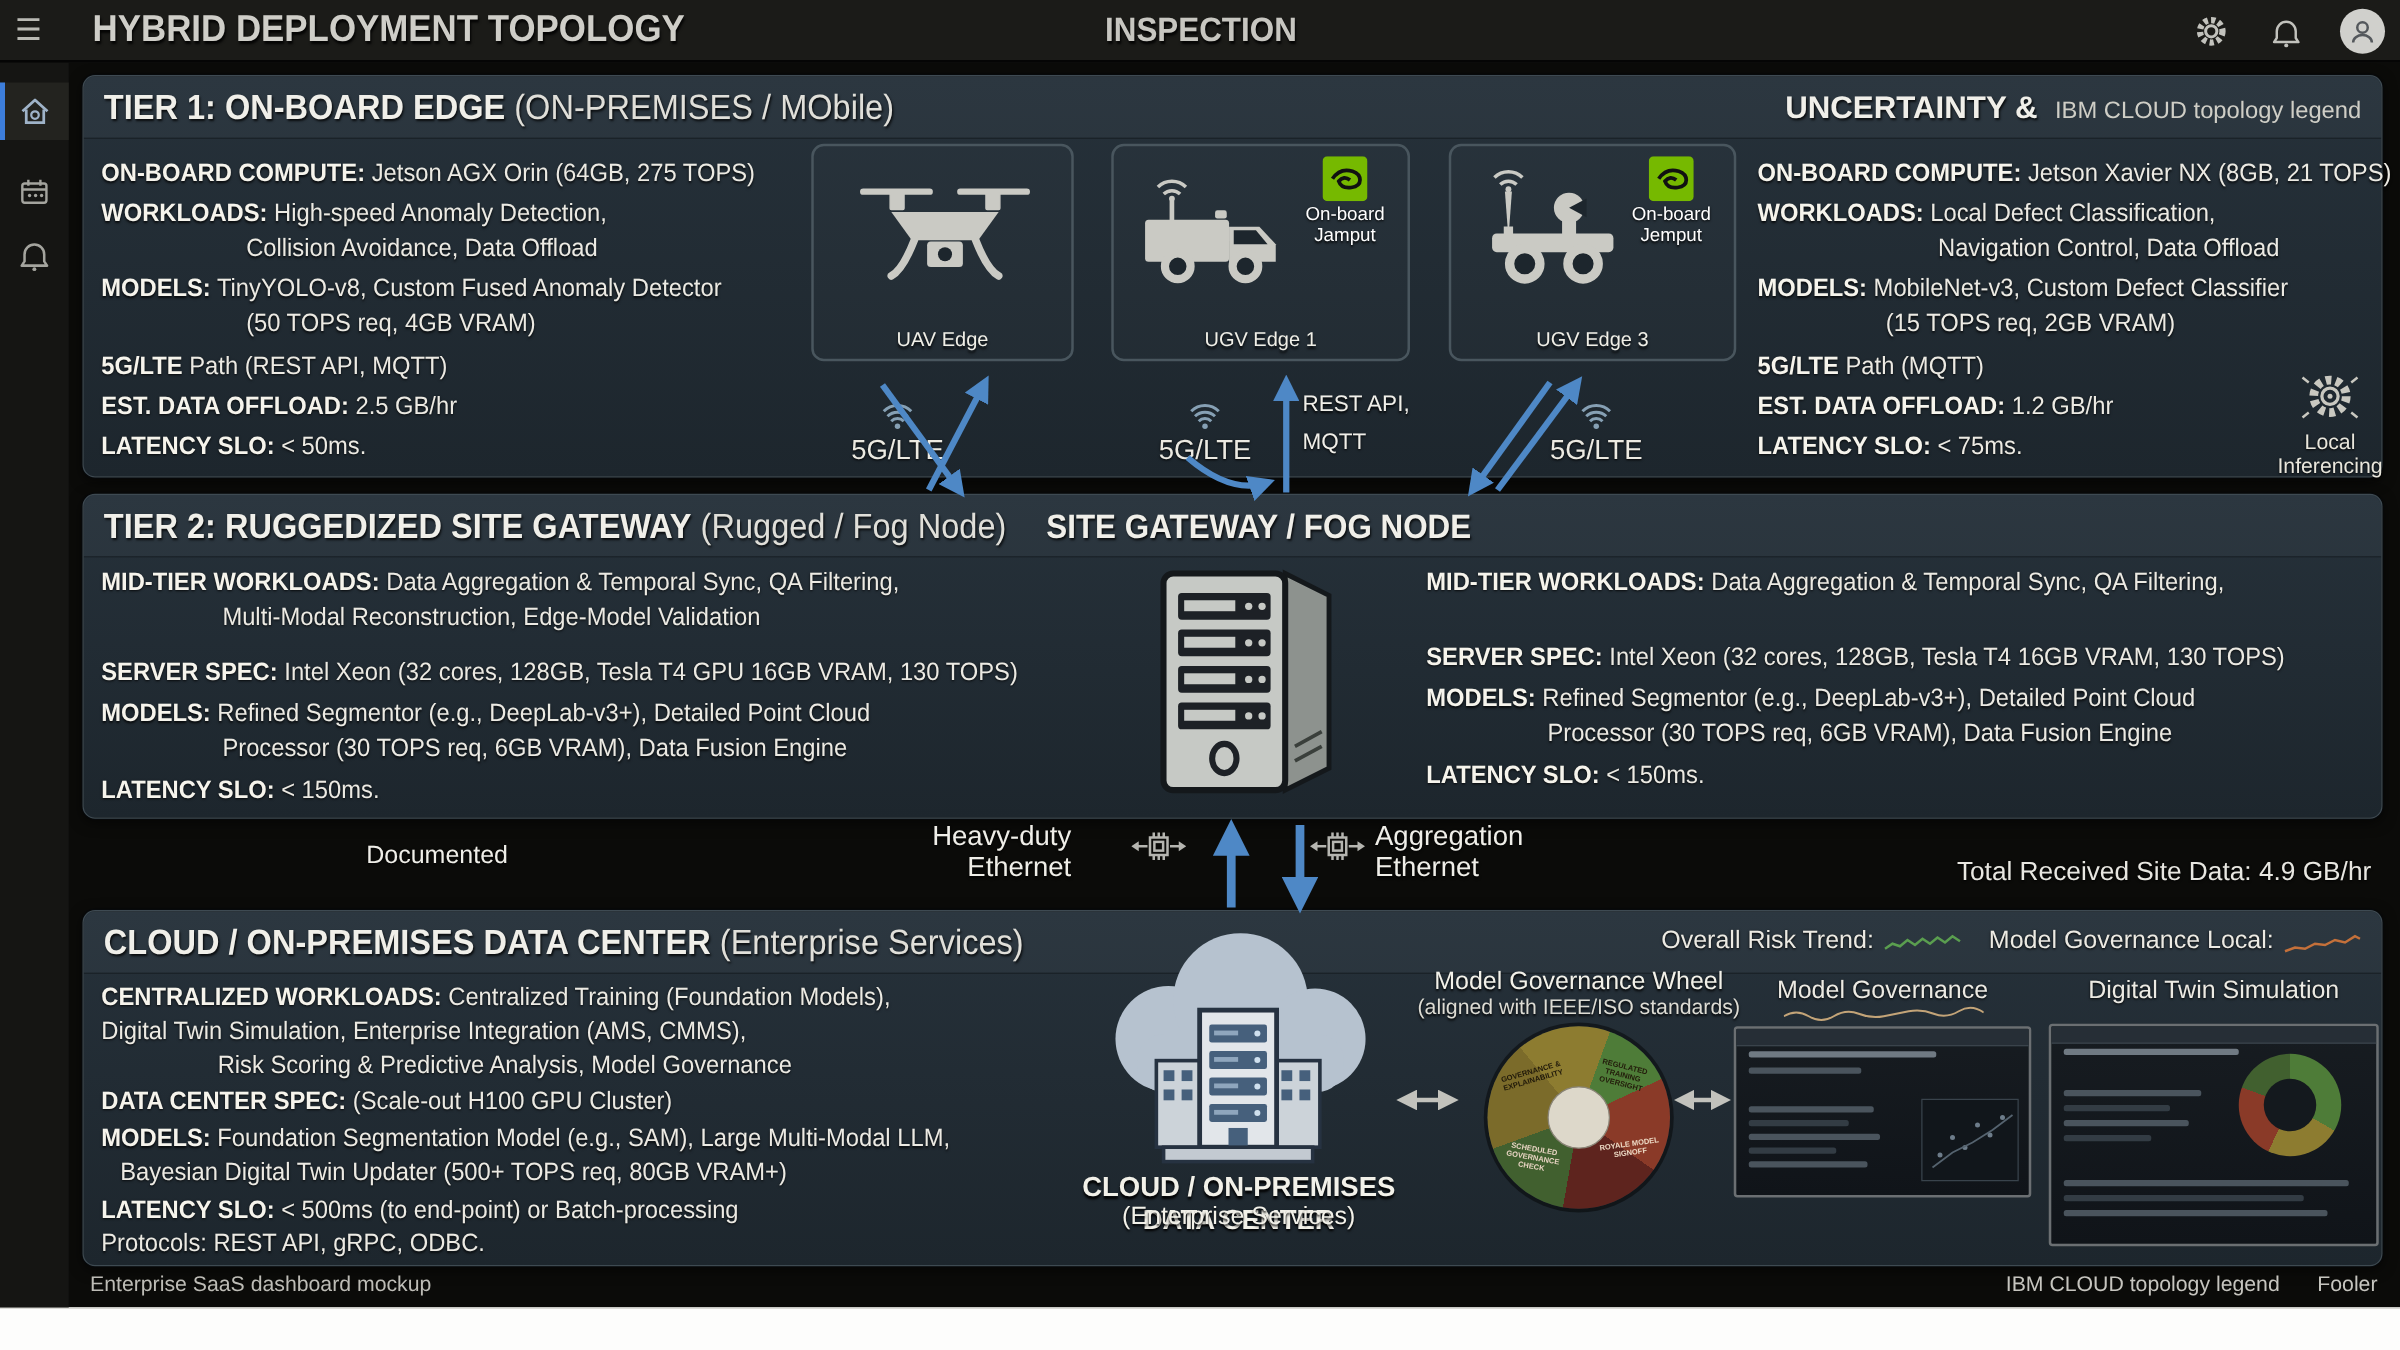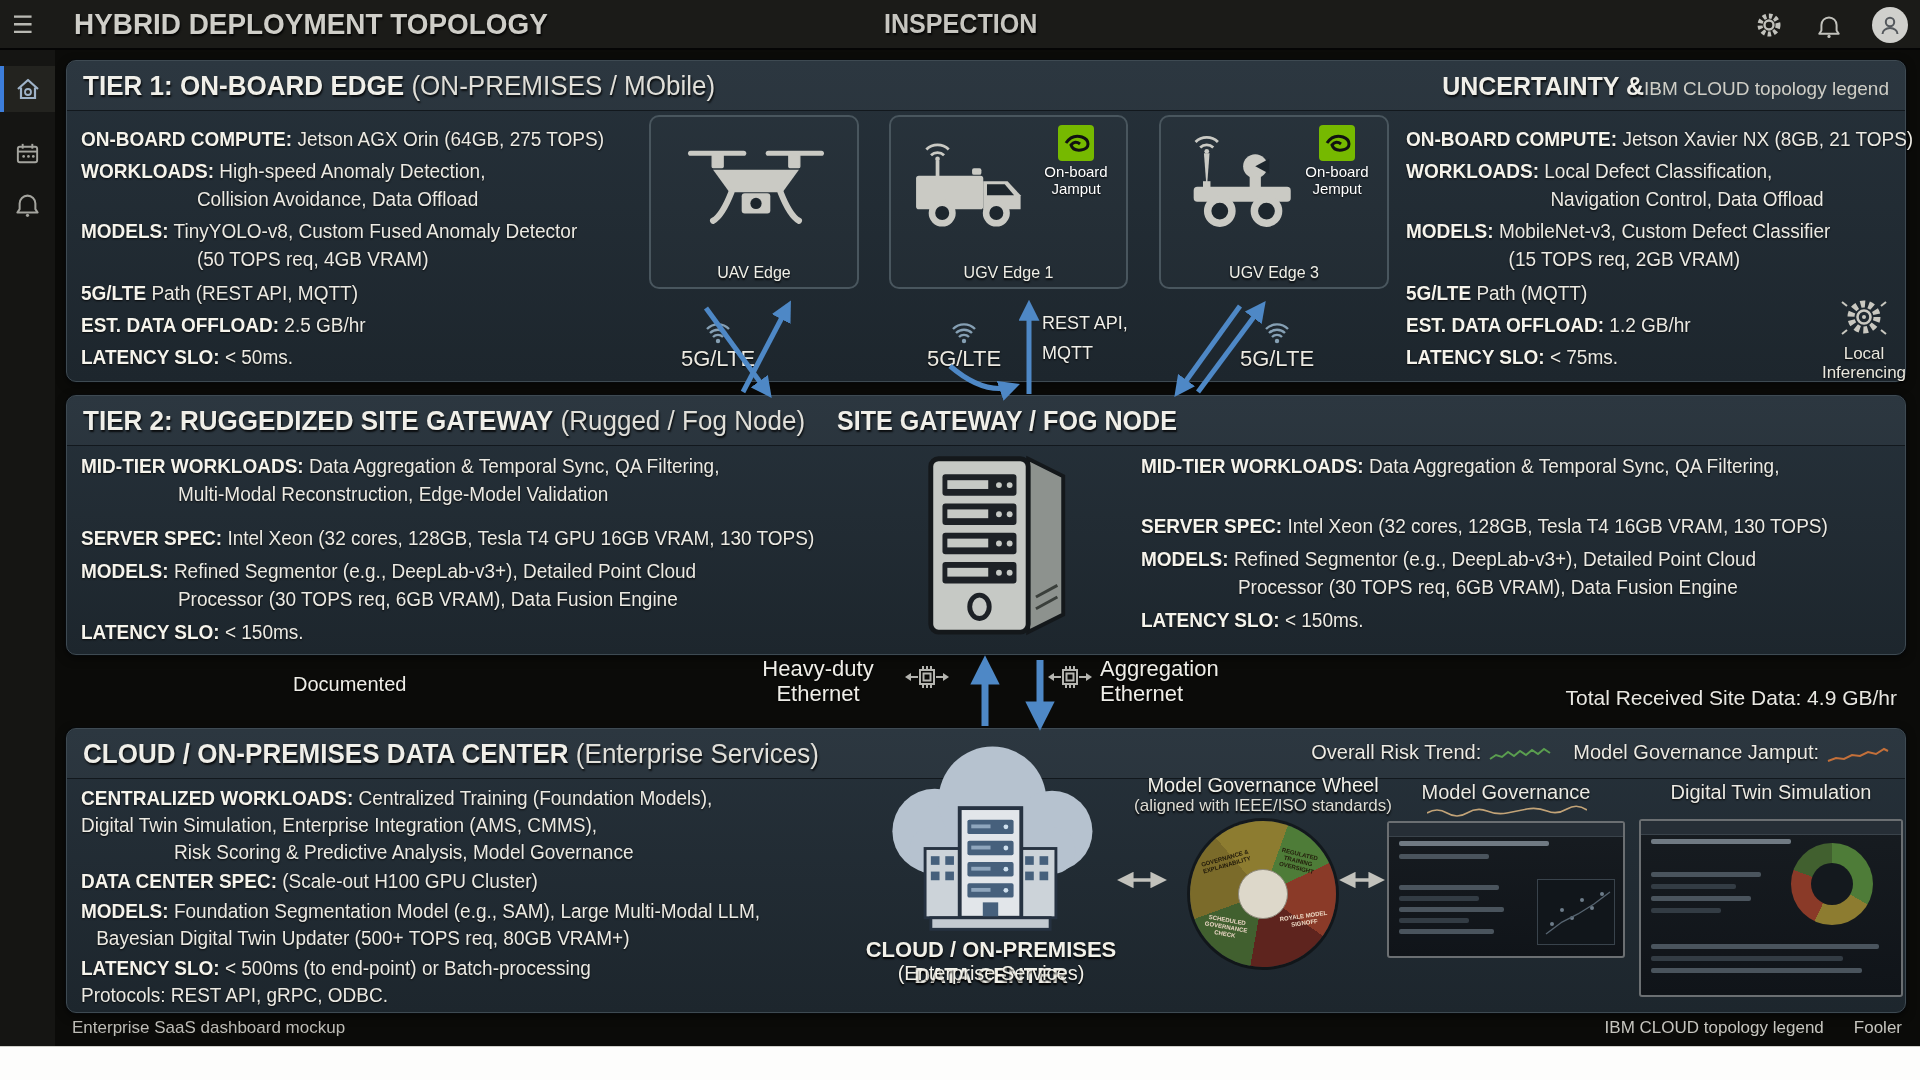--- a/index.html
+++ b/index.html
@@ -133,21 +133,21 @@
         <circle cx="12" cy="22.5" r="1.4" fill="#a4a49e"></circle>
       </svg>
     </div>
   </div>
 
   <div class="panel" style="top:60px;height:322px">
     <div class="phead">
       <div class="ptitle">
         <span class="bold">TIER 1: ON-BOARD EDGE</span><span class="reg"> (ON-PREMISES / MObile)</span>
       </div>
-      <div style="position:absolute;right:16px;top:11px;display:flex;align-items:baseline;gap:0">
+      <div style="position:absolute;right:16px;top:11px;display:flex;align-items:baseline;gap:14px">
         <span style="font-size:25px;font-weight:700;color:#f0efe9;text-shadow:1px 2px 2px rgba(0,0,0,.8)">UNCERTAINTY &amp;</span>
         <span style="font-size:19px;color:#cfcec6">IBM CLOUD topology legend</span>
       </div>
     </div>
 
     <div class="specs" style="left:14px;top:64px">
       <div class="spec"><span class="b">ON-BOARD COMPUTE:</span><span> Jetson AGX Orin (64GB, 275 TOPS)</span></div>
       <div class="spec" style="margin-top:4px"><span class="b">WORKLOADS:</span><span> High-speed Anomaly Detection,</span></div>
       <div class="spec" style="padding-left:122px">Collision Avoidance, Data Offload</div>
       <div class="spec" style="margin-top:4px"><span class="b">MODELS:</span><span> TinyYOLO-v8, Custom Fused Anomaly Detector</span></div>
@@ -340,21 +340,21 @@
       <div class="spec"><span class="b">MID-TIER WORKLOADS:</span><span> Data Aggregation &amp; Temporal Sync, QA Filtering,</span></div>
       <div class="spec" style="margin-top:32px"><span class="b">SERVER SPEC:</span><span> Intel Xeon (32 cores, 128GB, Tesla T4 16GB VRAM, 130 TOPS)</span></div>
       <div class="spec" style="margin-top:5px"><span class="b">MODELS:</span><span> Refined Segmentor (e.g., DeepLab-v3+), Detailed Point Cloud</span></div>
       <div class="spec" style="padding-left:102px">Processor (30 TOPS req, 6GB VRAM), Data Fusion Engine</div>
       <div class="spec" style="margin-top:5px"><span class="b">LATENCY SLO:</span><span> &lt; 150ms.</span></div>
     </div>
   </div>
 
   <div class="ic-text" style="left:293px;top:672px;font-size:20px">Documented</div>
 
-  <div class="ic-text" style="left:742px;top:656px;width:152px;text-align:center">
+  <div class="ic-text" style="left:705px;top:656px;width:152px;text-align:right">
     <div>Heavy-duty</div>
     <div>Ethernet</div>
   </div>
 
   <svg width="44" height="32" viewBox="0 0 44 32" style="position:absolute;left:905px;top:662px;z-index:5">
     <g stroke="#b5b5b0" fill="none" stroke-width="2">
       <rect x="15" y="8" width="14" height="14"></rect>
         <rect x="18.5" y="11.5" width="7" height="7"></rect>
       <line x1="18" y1="4" x2="18" y2="8"></line>
         <line x1="22" y1="4" x2="22" y2="8"></line>
@@ -399,21 +399,21 @@
         <span>CLOUD / ON-PREMISES DATA CENTER</span><span class="reg"> (Enterprise Services)</span>
       </div>
       <div style="position:absolute;right:16px;top:12px;display:flex;align-items:center;gap:22px">
         <div class="h-sub">
           <span class="hl">Overall Risk Trend:</span>
           <svg width="62" height="18" viewBox="0 0 62 18">
             <polyline points="1,13 7,9 13,11 19,6 25,10 31,5 37,9 43,4 49,8 55,3 61,7" fill="none" stroke="#5a9e4f" stroke-width="2"></polyline>
           </svg>
         </div>
         <div class="h-sub">
-          <span class="hl">Model Governance Jamput:</span>
+          <span class="hl">Model Governance Local:</span>
           <svg width="62" height="18" viewBox="0 0 62 18">
             <polyline points="1,15 9,12 17,13 25,9 33,10 41,6 49,8 57,3 61,5" fill="none" stroke="#c4703a" stroke-width="2"></polyline>
           </svg>
         </div>
       </div>
     </div>
 
     <div class="specs" style="left:14px;top:56px">
       <div class="spec spec3"><span class="b">CENTRALIZED WORKLOADS:</span><span> Centralized Training (Foundation Models),</span></div>
       <div class="spec spec3">Digital Twin Simulation, Enterprise Integration (AMS, CMMS),</div>

